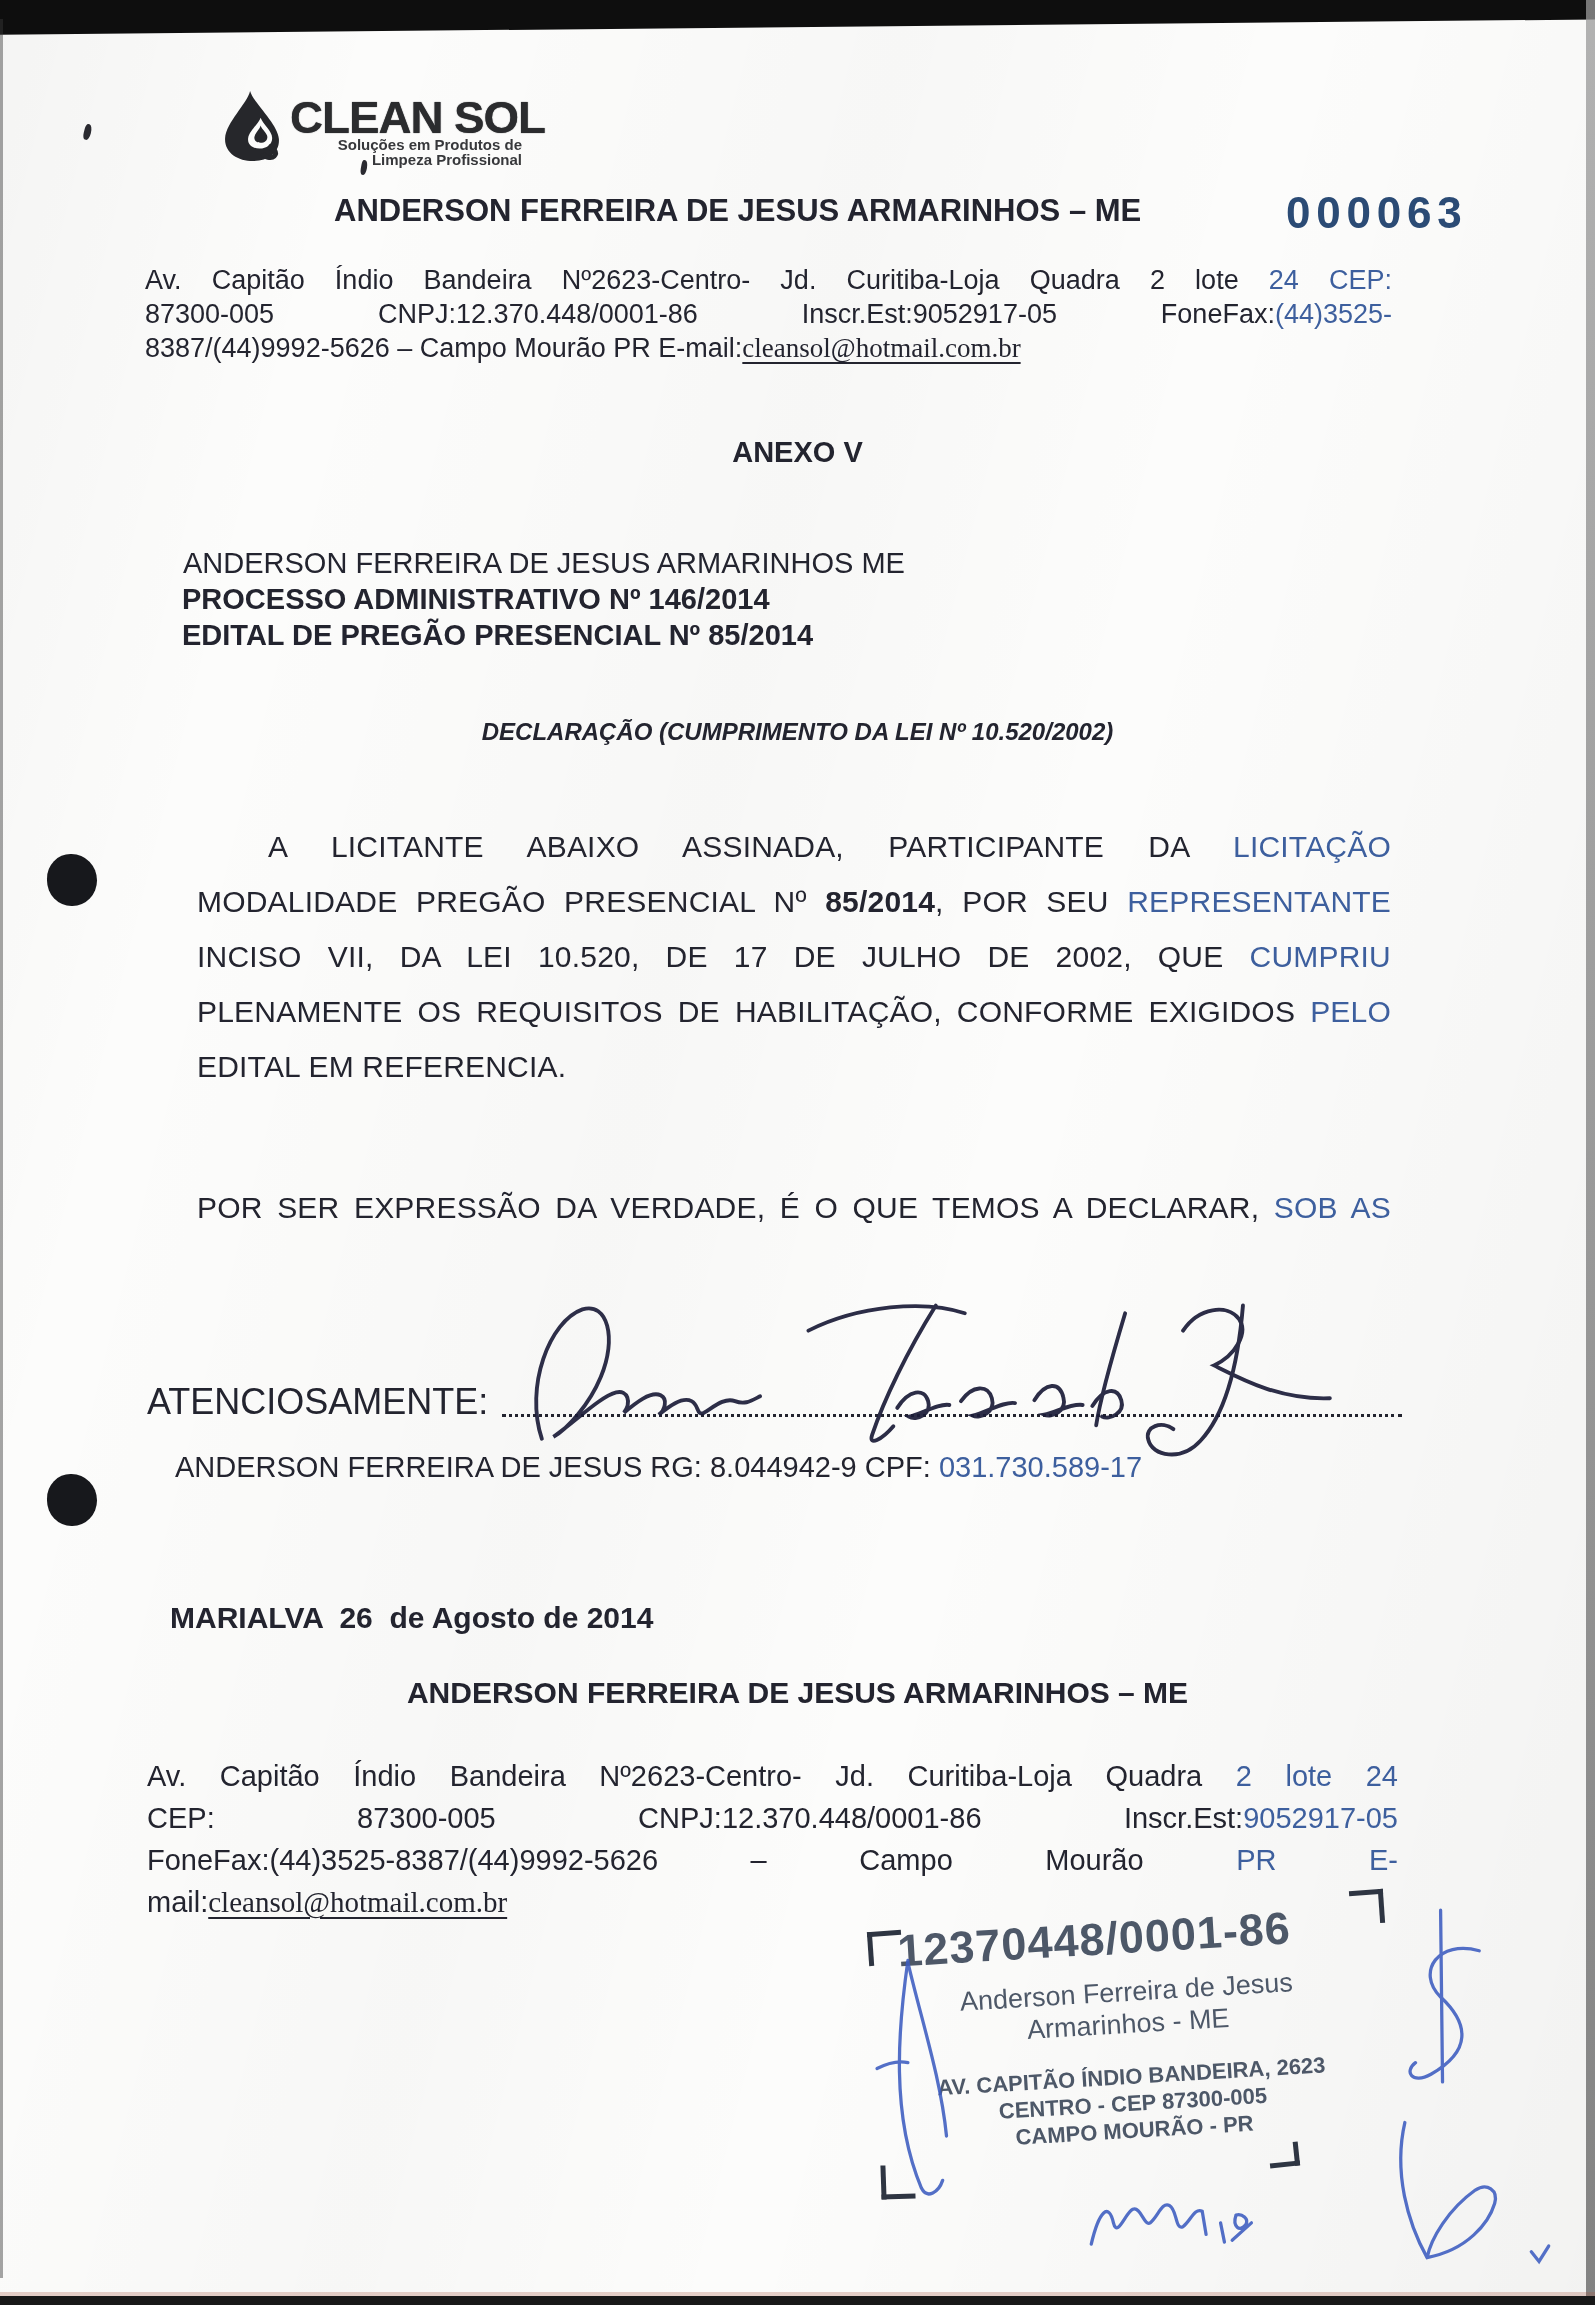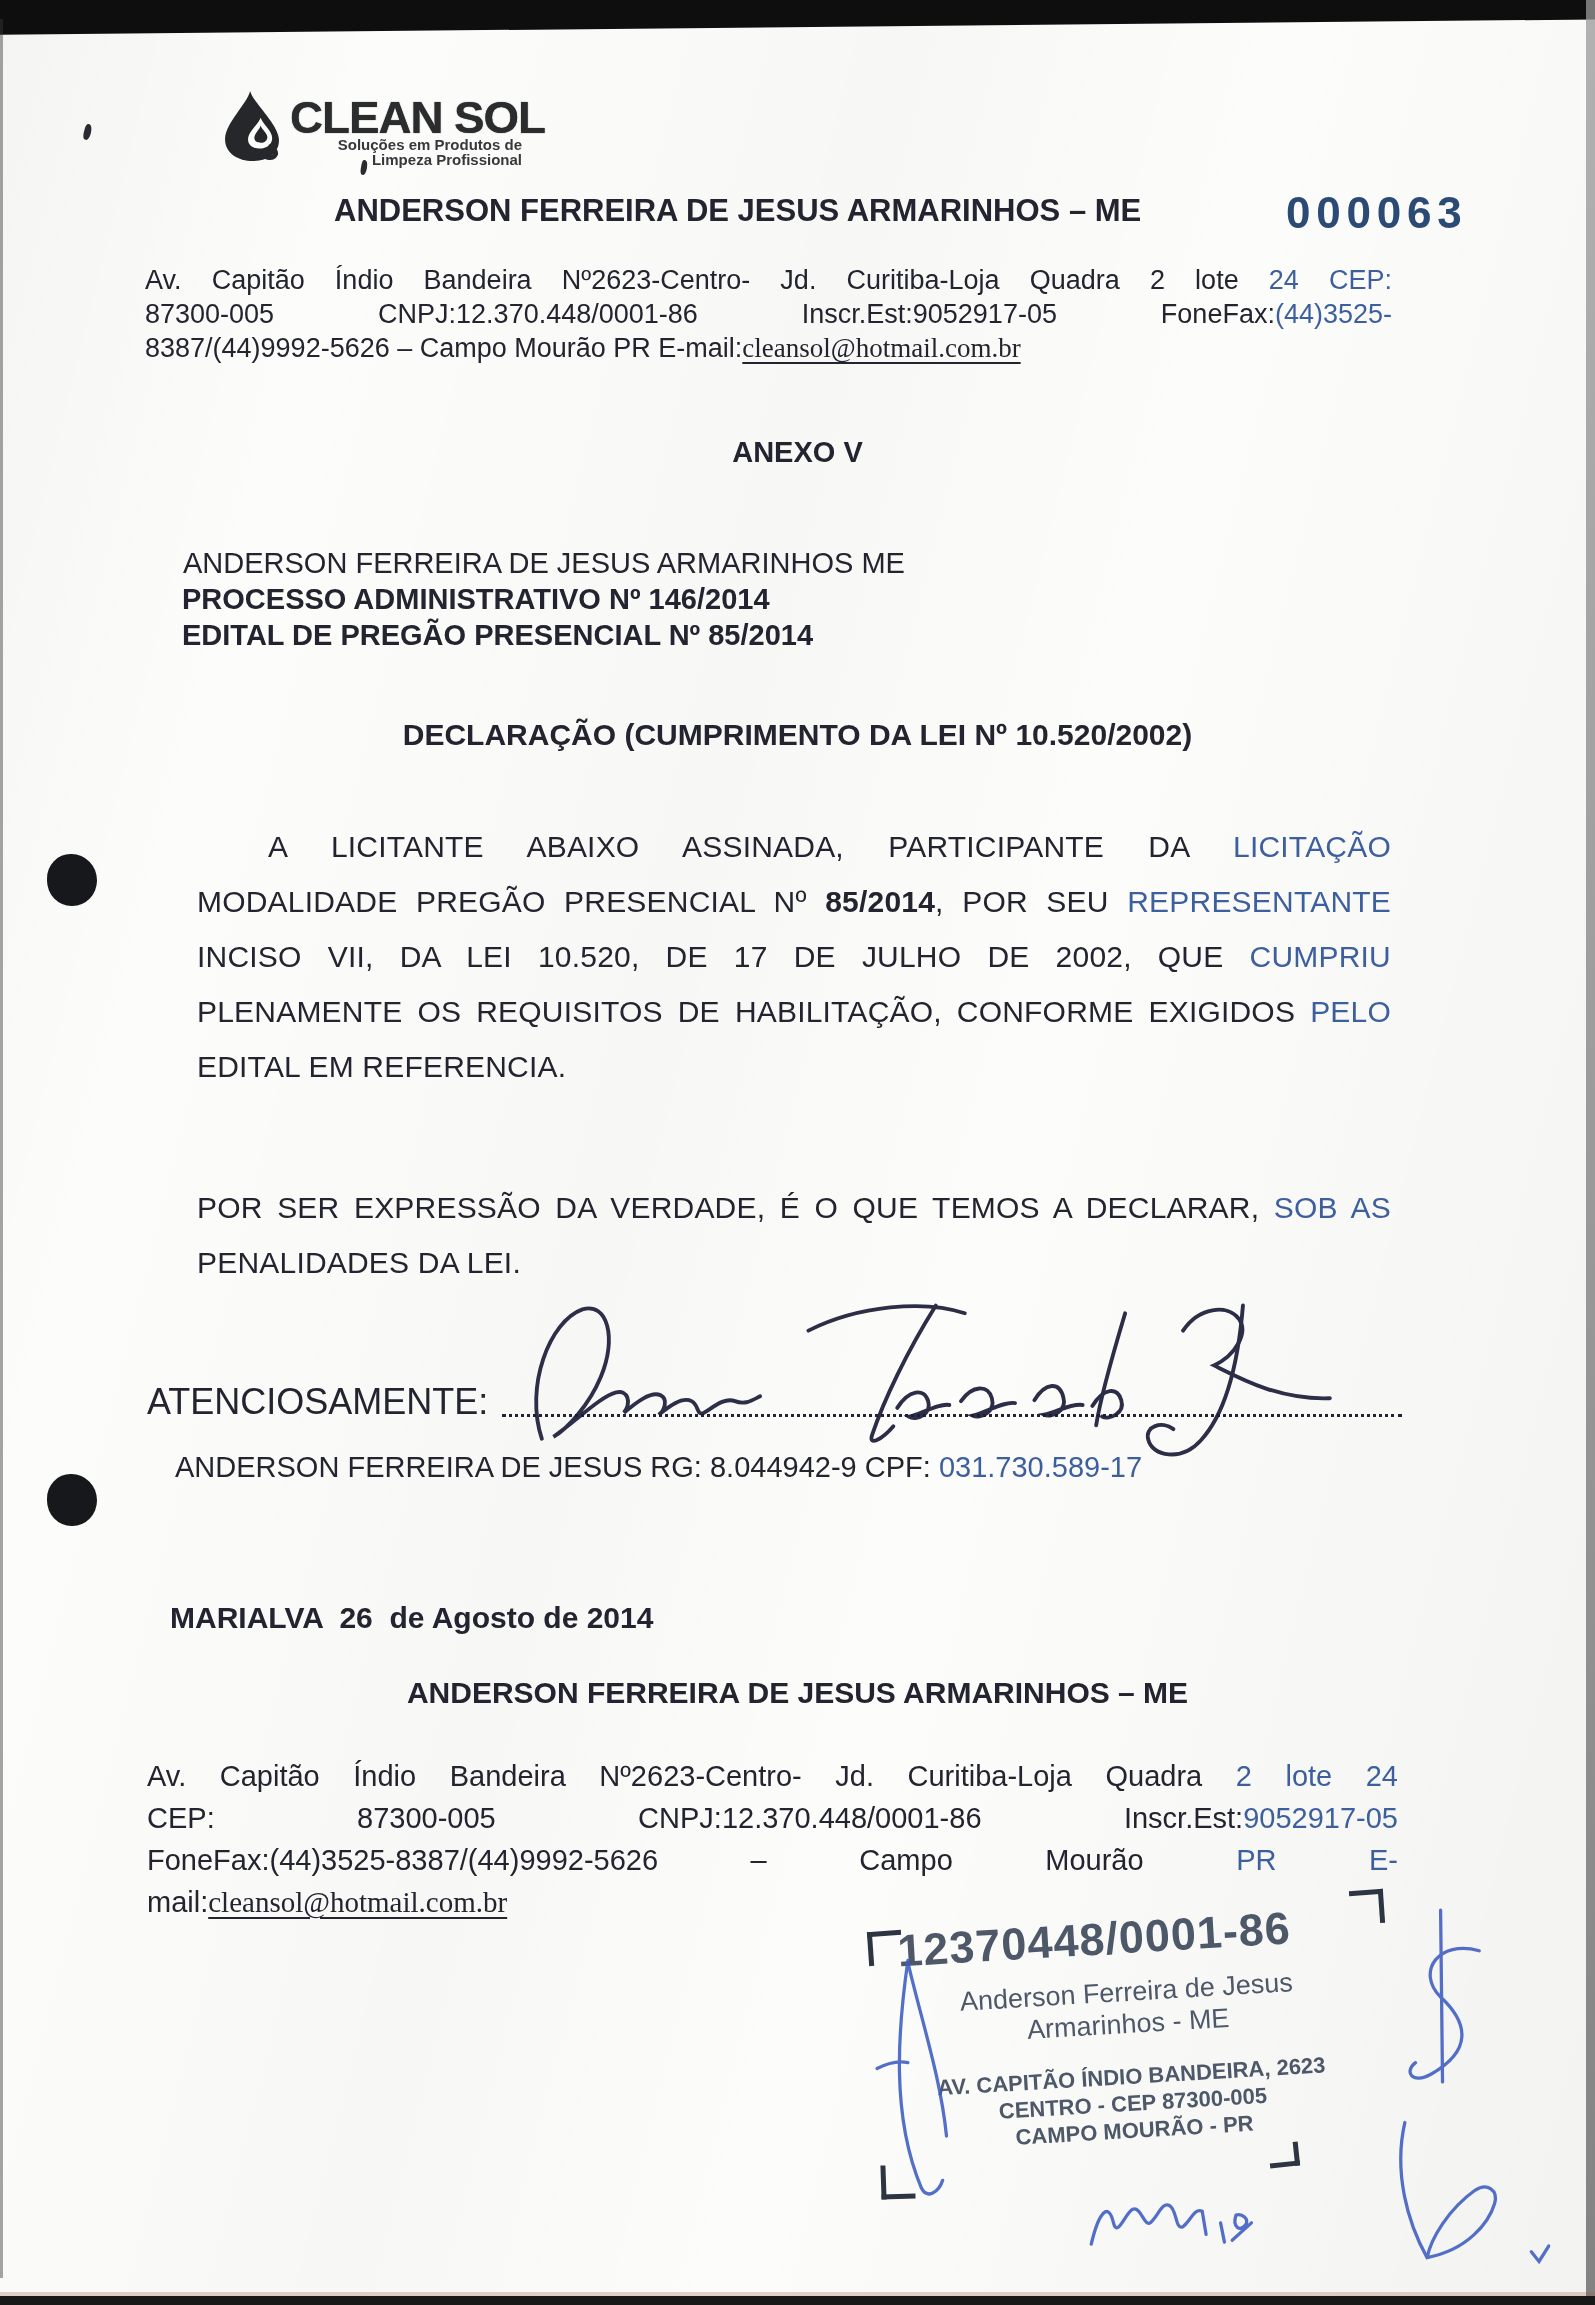--- a/index.html
+++ b/index.html
@@ -100,32 +100,31 @@
       <div class="jline"><span>87300-005 CNPJ:12.370.448/0001-86 Inscr.Est:9052917-05 FoneFax:</span><span class="blue">(44)3525-</span></div>
       <div class="jline last"><span>8387/(44)9992-5626 – Campo Mourão PR E-mail:</span><span class="underline">cleansol@hotmail.com.br</span></div>
     </div>
 
   <div class="abs centered h-title" style="top:436px;font-size:29px;">ANEXO V</div>
 
   <div class="abs process-line" style="left:183px;top:546px;">ANDERSON FERREIRA DE JESUS ARMARINHOS ME</div>
   <div class="abs process-line bold" style="left:182px;top:582px;">PROCESSO ADMINISTRATIVO Nº 146/2014</div>
   <div class="abs process-line bold" style="left:182px;top:618px;">EDITAL DE PREGÃO PRESENCIAL Nº 85/2014</div>
 
-  <div class="abs centered h-title" style="top:718px;font-size:30px;">DECLARAÇÃO (CUMPRIMENTO DA LEI Nº 10.520/2002)</div>
+  <div class="abs centered h-title" style="top:718px;font-size:24px;font-style:italic;">DECLARAÇÃO (CUMPRIMENTO DA LEI Nº 10.520/2002)</div>
 
   <div class="abs body-par" style="left:169px;top:819px;width:1194px;">
       <div class="jline indent"><span>A LICITANTE ABAIXO ASSINADA, PARTICIPANTE DA </span><span class="blue">LICITAÇÃO</span></div>
       <div class="jline"><span>MODALIDADE PREGÃO PRESENCIAL Nº </span><span class="bold">85/2014</span><span>, POR SEU </span><span class="blue">REPRESENTANTE</span></div>
       <div class="jline"><span>INCISO VII, DA LEI 10.520, DE 17 DE JULHO DE 2002, QUE </span><span class="blue">CUMPRIU</span></div>
       <div class="jline"><span>PLENAMENTE OS REQUISITOS DE HABILITAÇÃO, CONFORME EXIGIDOS </span><span class="blue">PELO</span></div>
       <div class="jline last"><span>EDITAL EM REFERENCIA.</span></div>
     </div>
   <div class="abs body-par" style="left:169px;top:1180px;width:1194px;">
       <div class="jline"><span>POR SER EXPRESSÃO DA VERDADE, É O QUE TEMOS A DECLARAR, </span><span class="blue">SOB AS</span></div>
-      <div class="jline last"><span>PENALIDADES DA LEI.</span></div>
     </div>
 
   <div class="abs closing-label" style="left:147px;top:1381px;">ATENCIOSAMENTE:</div>
   <div class="abs dotline" style="left:502px;top:1414px;width:900px;"></div>
   <div class="abs" style="left:507px;top:1292px;width:850px;height:169px;">
     <svg width="850" height="169" viewBox="0 0 880 175">
       <g fill="none" stroke="#1b1c38" stroke-width="4" stroke-linecap="round" opacity="0.92">
         <path d="M36 152 C18 98 44 30 78 18 C104 10 114 48 97 88 C85 117 62 142 48 150 C72 133 97 108 113 104 C125 101 129 114 121 125 C133 115 149 102 159 107 C167 111 163 123 157 127 C167 119 181 108 191 113 C199 117 196 129 204 125 C214 119 225 109 236 113 C246 117 252 113 262 108"></path>
         <path d="M312 40 C364 14 432 8 474 22"></path>
         <path d="M444 14 C414 62 390 112 378 148 C374 160 388 153 400 139"></path>

